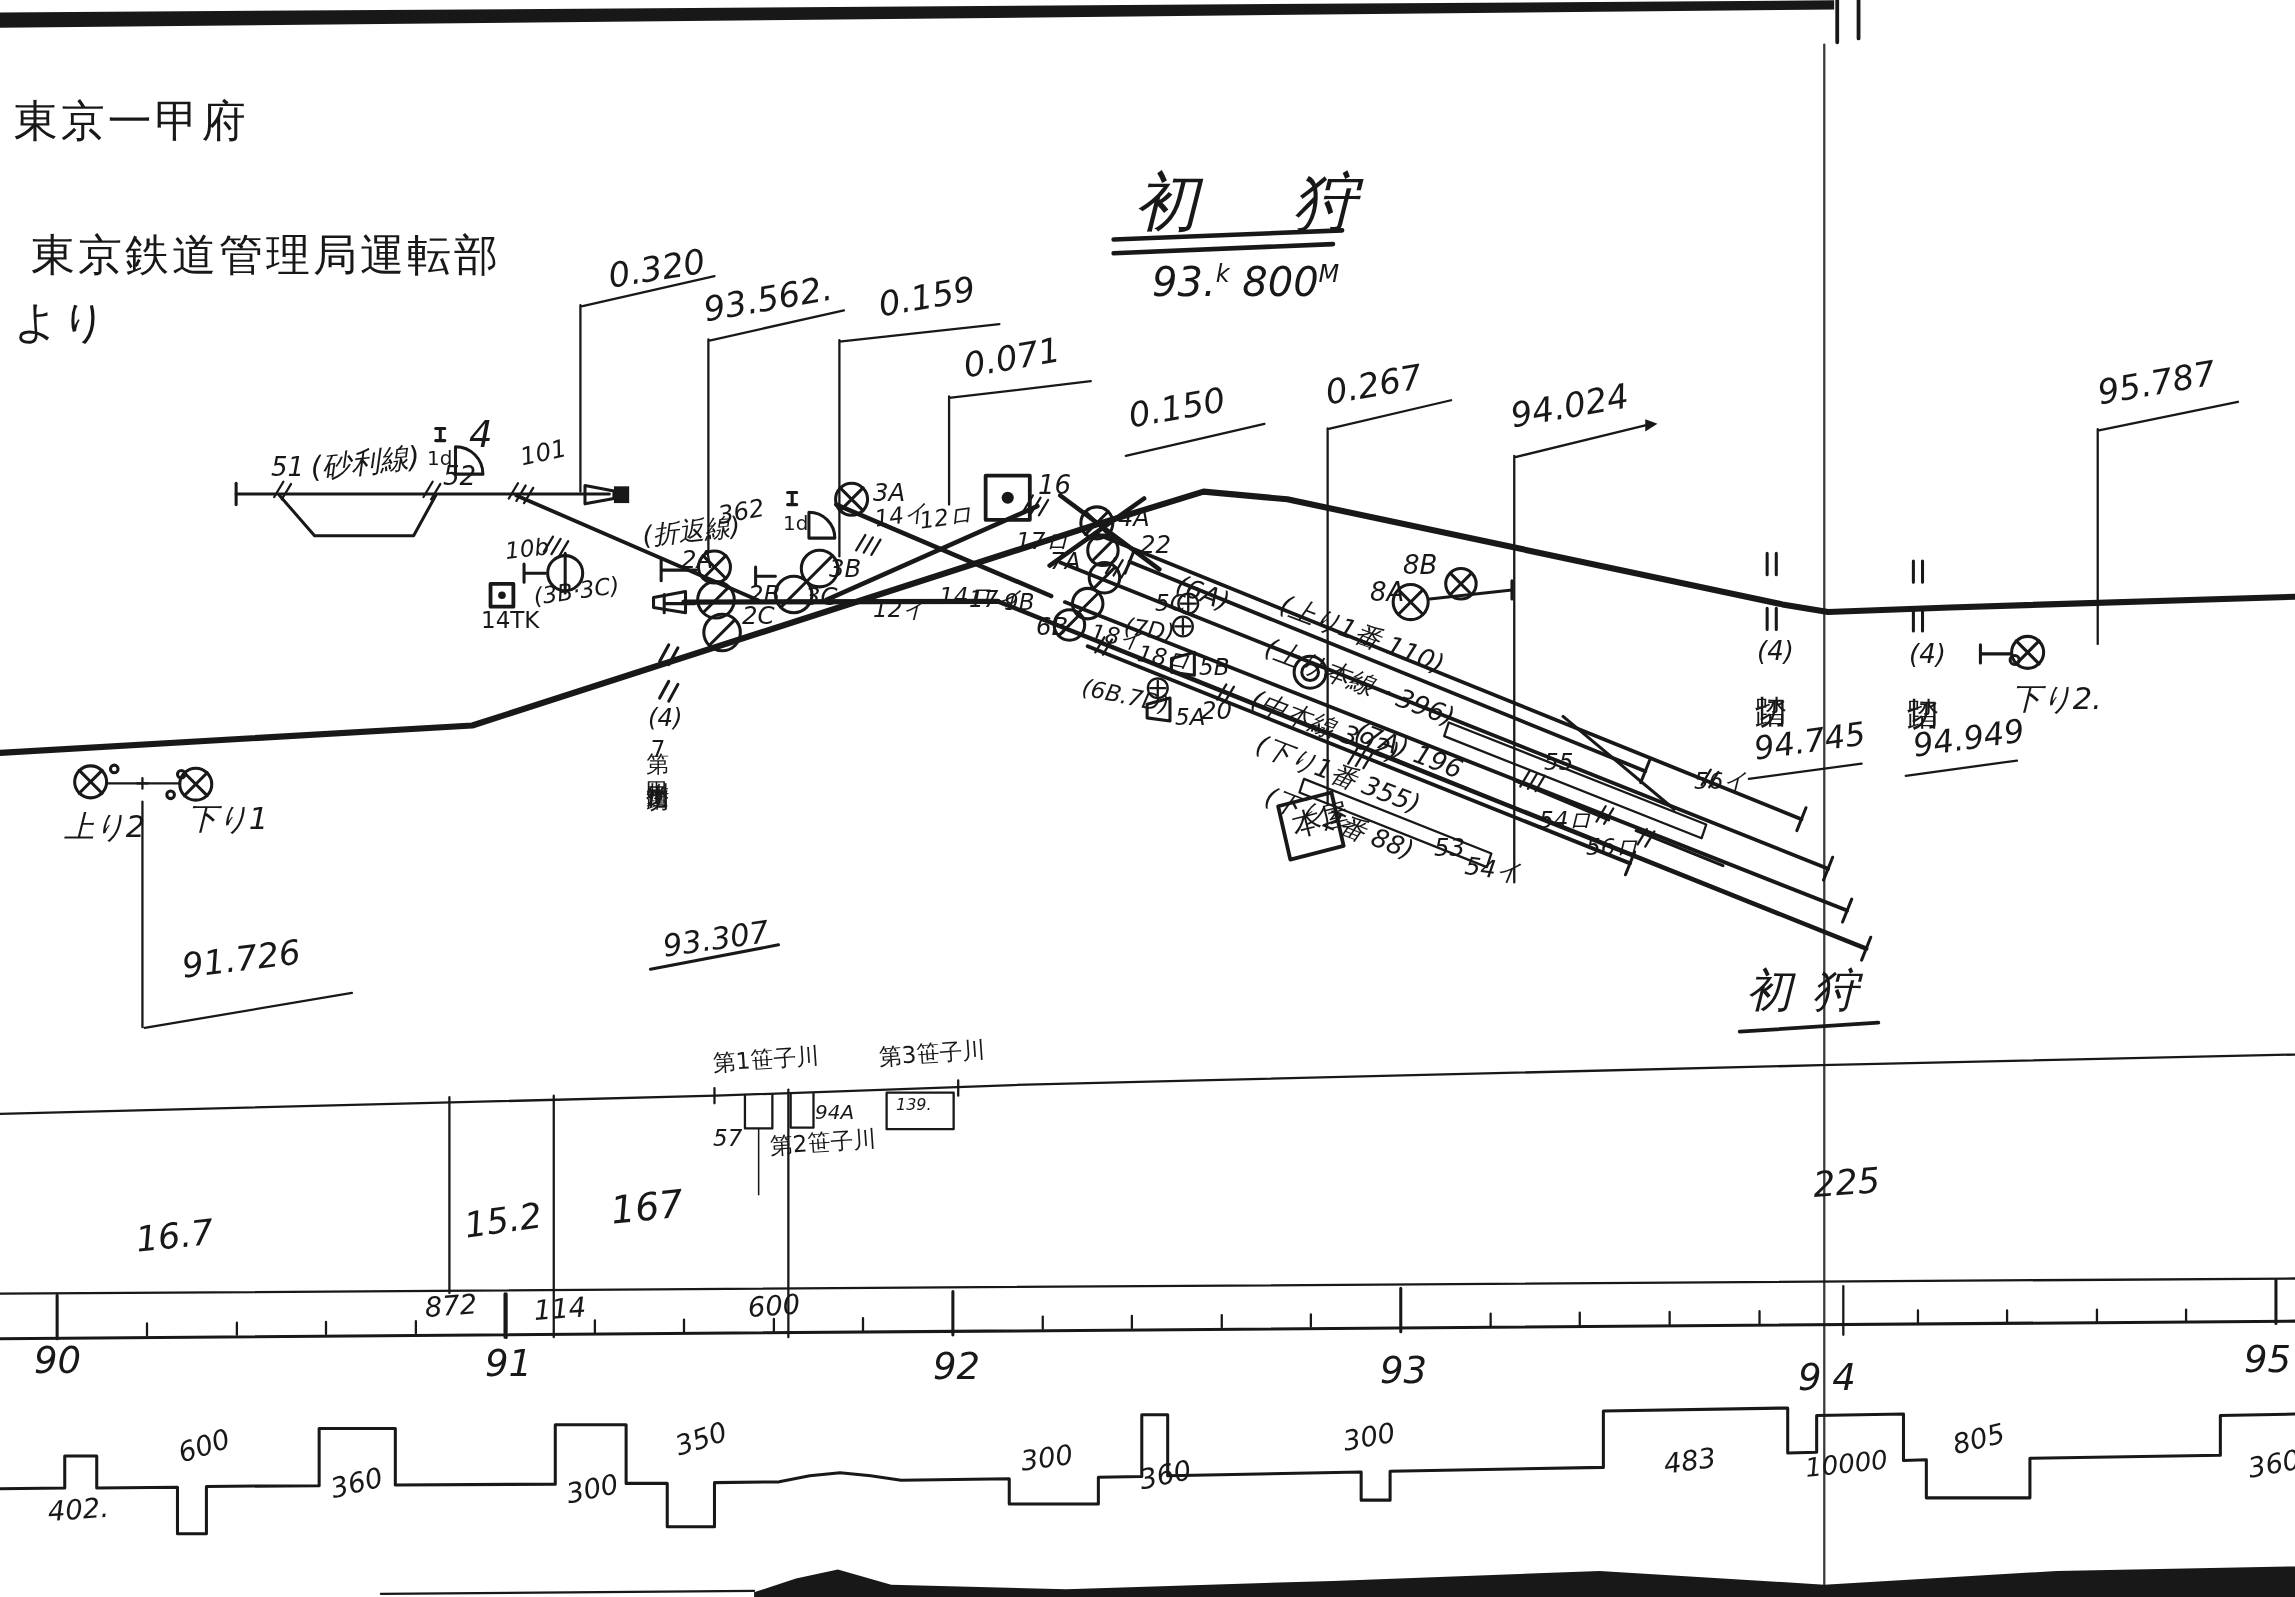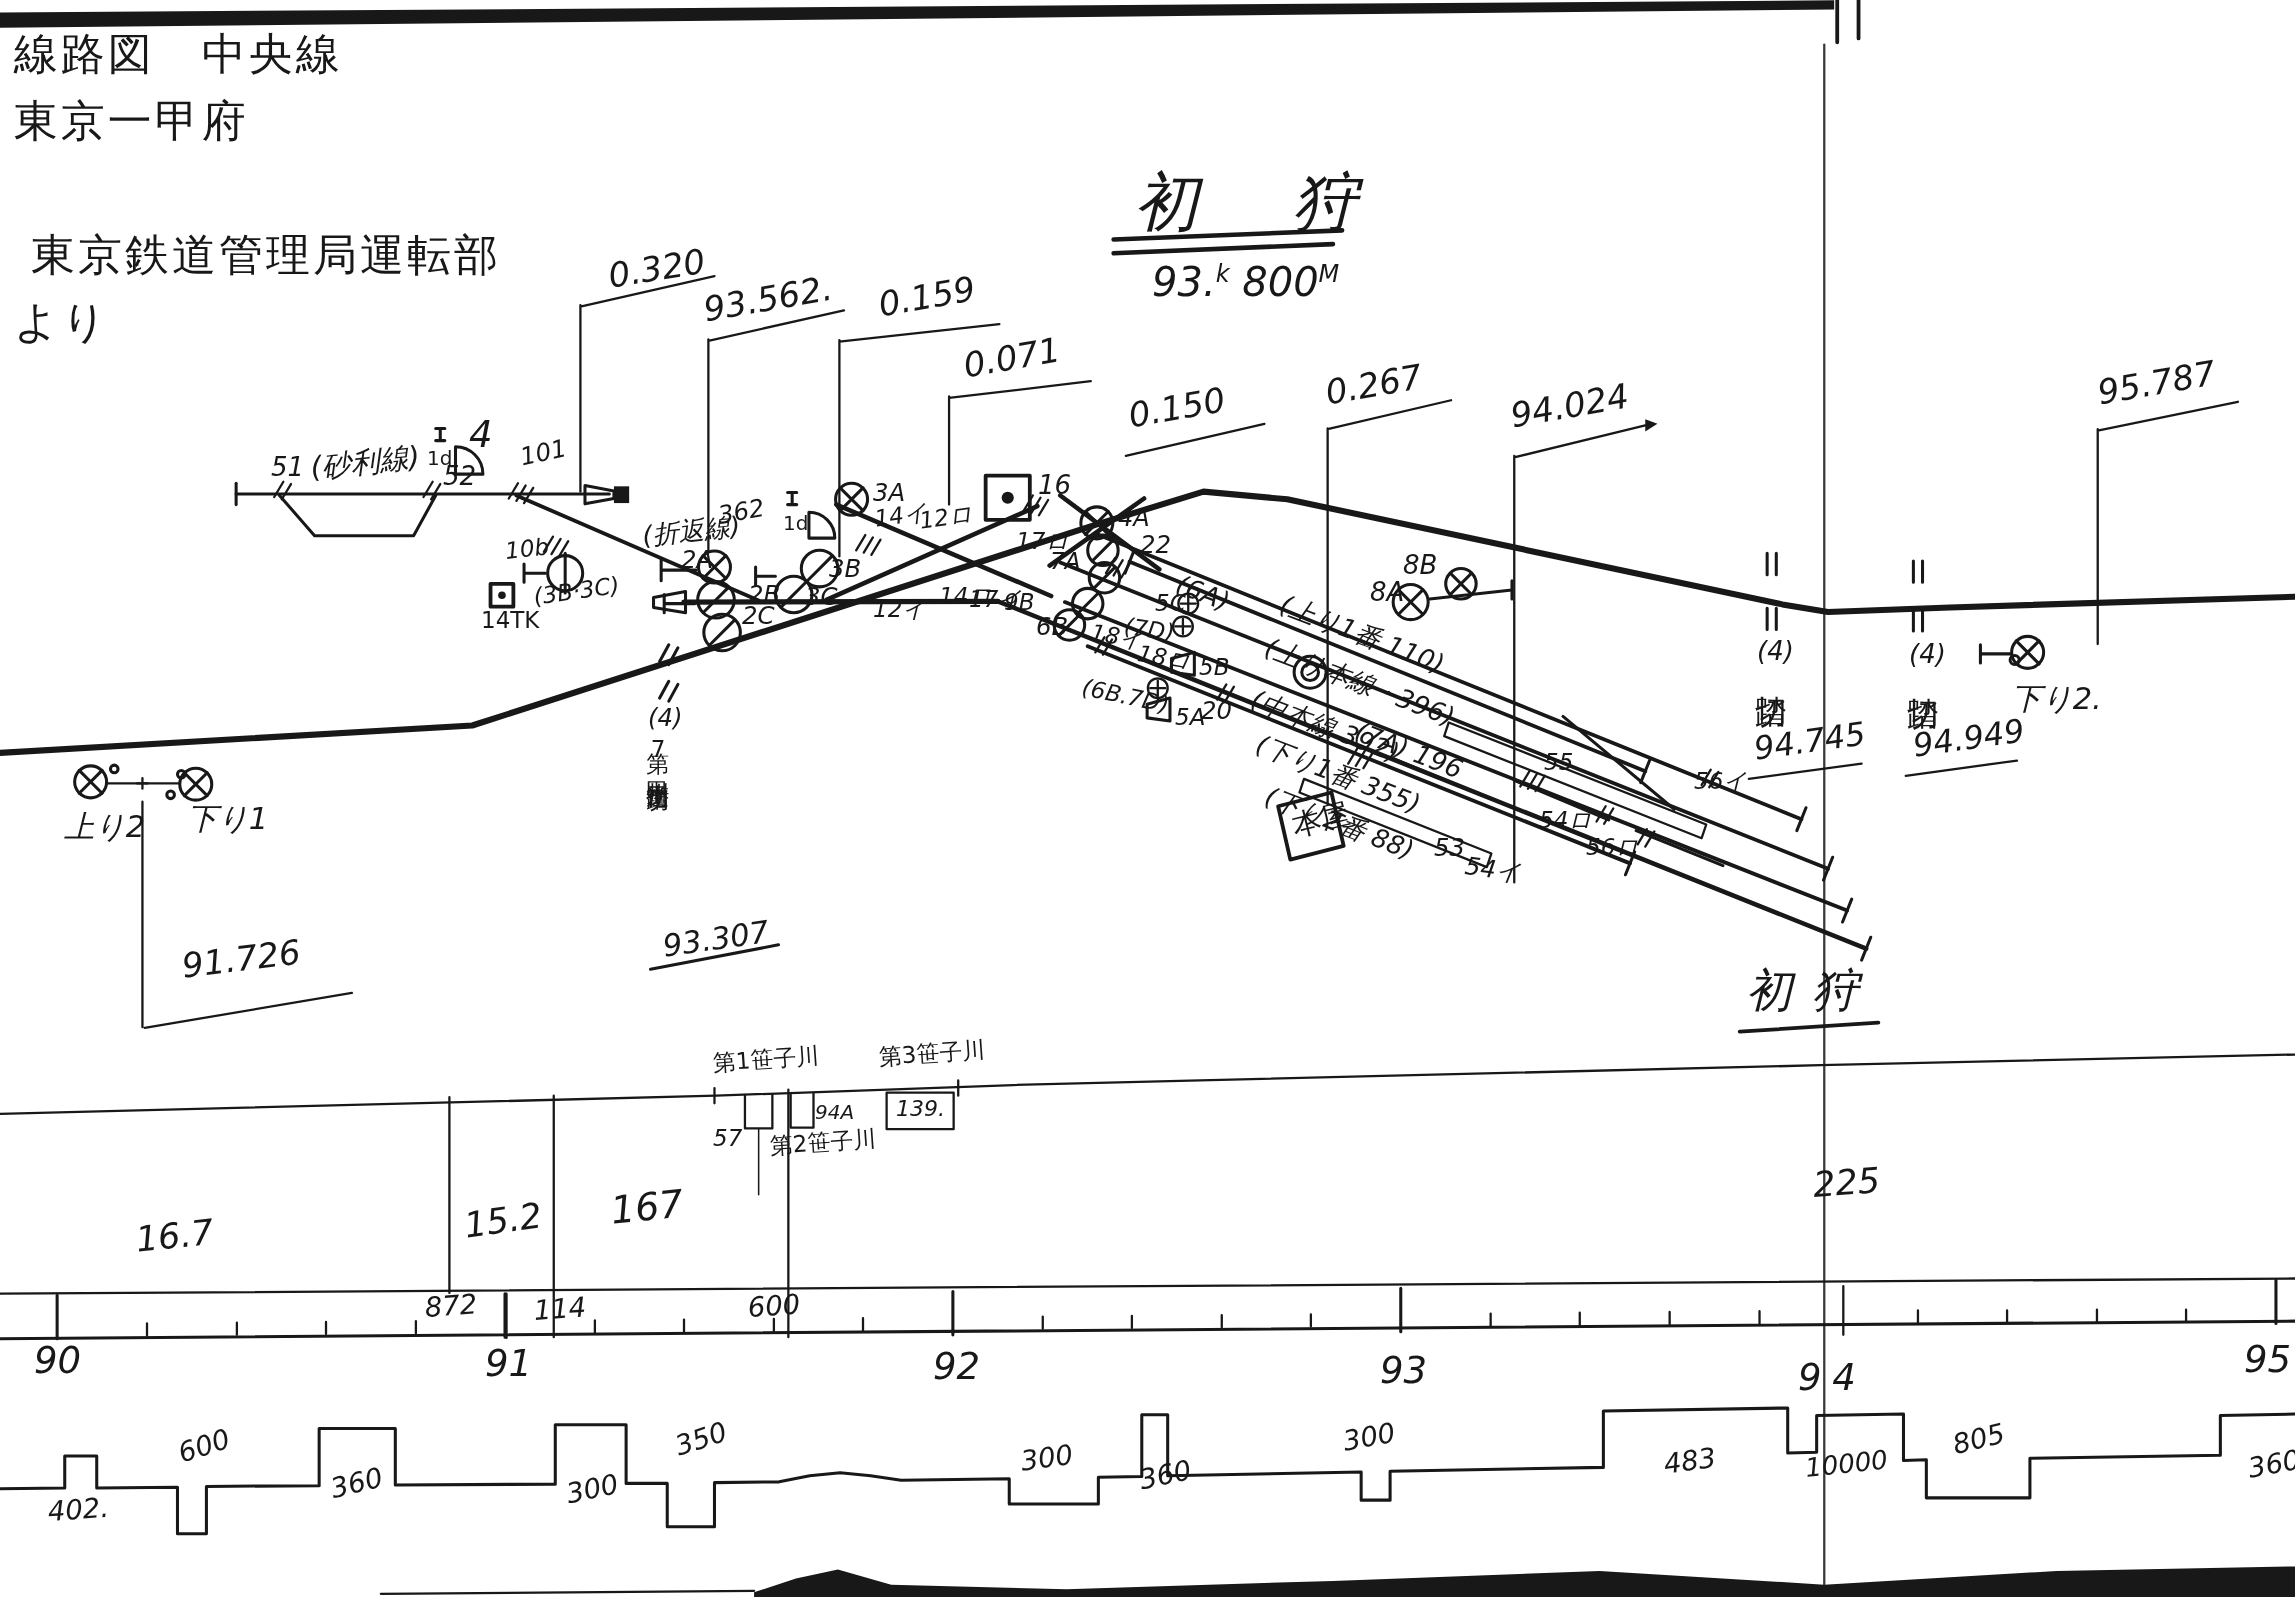--- a/index.html
+++ b/index.html
@@ -261,21 +261,20 @@
       1325,1941 1325,1974 1442,1974 1442,1939 1499,1938 1499,1857 1533,1857 1533,1937
       1787,1932 1787,1969 1825,1969 1825,1931 2105,1926 2105,1852 2347,1848 2347,1907
       2385,1906 2385,1858 2499,1856 2499,1917 2529,1916 2529,1966 2665,1966 2665,1914
       2915,1910 2915,1858 3013,1856"></polyline>
 
     <path d="M500,2092 L990,2088" stroke-width="3"></path>
     <polygon stroke="none" fill="#181818" points="
       990,2090 1045,2072 1100,2060 1170,2080 1400,2086 1750,2075 2100,2062 2395,2080 2700,2062 3013,2056 3013,2097 990,2097"></polygon>
   </svg>
 
-  <div class="lbl title" style="left:13.7px;top:30.5px;">線路図　中央線</div>
   <div class="lbl title" style="left:13.7px;top:98px;">東京一甲府</div>
   <div class="lbl title" style="left:31px;top:232px;text-align:center;">東京鉄道管理局運転部</div>
   <div class="lbl title" style="left:13.7px;top:299px;">より</div>
 
   <div class="lbl it" style="left:1134px;top:169px;font-size:64px;letter-spacing:15.2px;">初　狩</div>
   <div class="lbl it" style="left:1152px;top:261px;font-size:40px;">
     <span>93.</span><sup>k</sup>
     <span>800</span><sup>M</sup>
   </div>
 
@@ -362,21 +361,21 @@
   <div class="lbl it" style="left:1752px;top:733px;font-size:32px;transform:rotate(-8deg);">94.745</div>
   <div class="lbl it" style="left:1909px;top:641px;font-size:26px;">(4)</div>
   <div class="lbl v" style="left:1906px;top:672px;font-size:32px;height:91px;">踏切</div>
   <div class="lbl it" style="left:1911px;top:730px;font-size:32px;transform:rotate(-8deg);">94.949</div>
 
   <div class="lbl" style="left:712px;top:1051px;font-size:23px;transform:rotate(-4deg);">第1笹子川</div>
   <div class="lbl it" style="left:713px;top:1102px;font-size:23px;margin-top:24px;">57</div>
   <div class="lbl" style="left:769px;top:1134px;font-size:23px;transform:rotate(-4deg);">第2笹子川</div>
   <div class="lbl it" style="left:815px;top:1102px;font-size:20px;">94A</div>
   <div class="lbl" style="left:878px;top:1045px;font-size:23px;transform:rotate(-4deg);">第3笹子川</div>
-  <div class="lbl it" style="left:896px;top:1097px;font-size:22px;">139.</div>
+  <div class="lbl it" style="left:896px;top:1097px;font-size:16px;">139.</div>
 
   <div class="lbl it" style="left:134px;top:1222px;font-size:35px;transform:rotate(-6deg);">16.7</div>
   <div class="lbl it" style="left:462px;top:1208px;font-size:35px;transform:rotate(-8deg);">15.2</div>
   <div class="lbl it" style="left:609px;top:1192px;font-size:38px;transform:rotate(-6deg);">167</div>
   <div class="lbl it" style="left:1812px;top:1167px;font-size:35px;transform:rotate(-4deg);">225</div>
   <div class="lbl it" style="left:424px;top:1294px;font-size:27.4px;transform:rotate(-4deg);">872</div>
   <div class="lbl it" style="left:533px;top:1297px;font-size:27.4px;transform:rotate(-4deg);">114</div>
   <div class="lbl it" style="left:747px;top:1294px;font-size:27.4px;transform:rotate(-4deg);">600</div>
 
   <div class="lbl it" style="left:34px;top:1342px;font-size:37px;">90</div>

